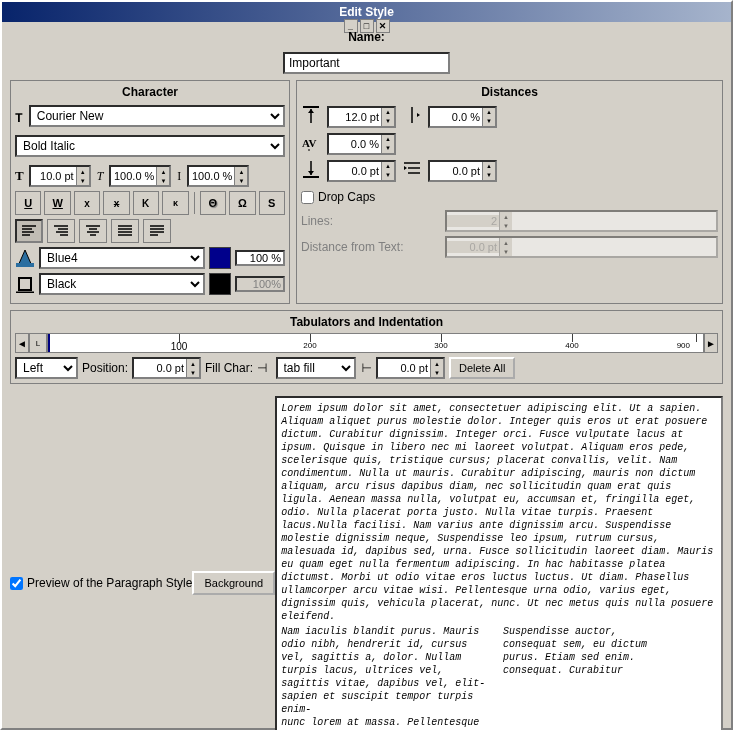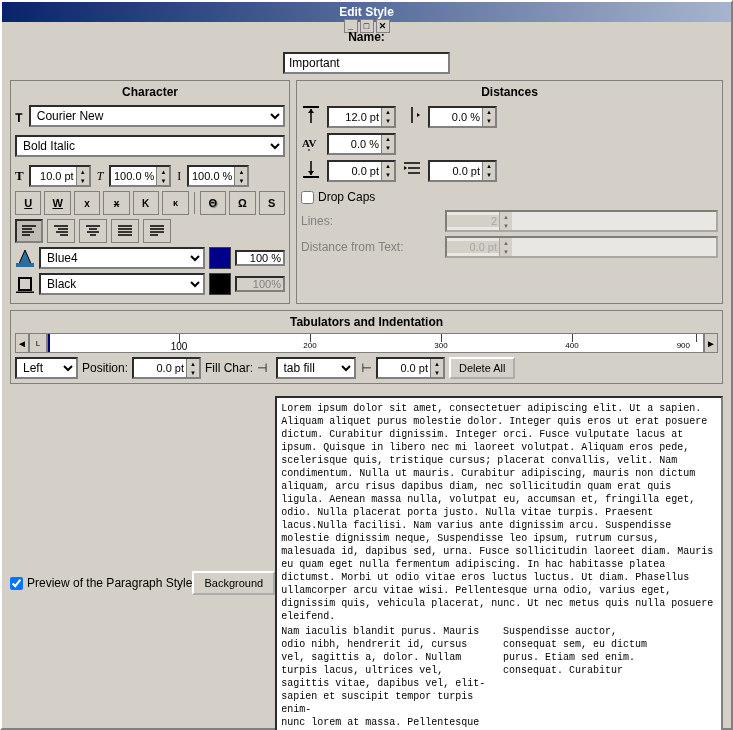--- a/index.html
+++ b/index.html
@@ -357,20 +357,21 @@
       border: 2px inset #808080;
       background: white;
       padding: 4px;
       font-family: 'Courier New', monospace;
       font-size: 10px;
       overflow: hidden;
       line-height: 1.3;
     }
 
     .preview-text-italic {
+      font-style: italic;
     }
 
     
     .bottom-row {
       display: flex;
       justify-content: flex-end;
       gap: 6px;
       padding: 4px 8px 8px 8px;
     }
 

